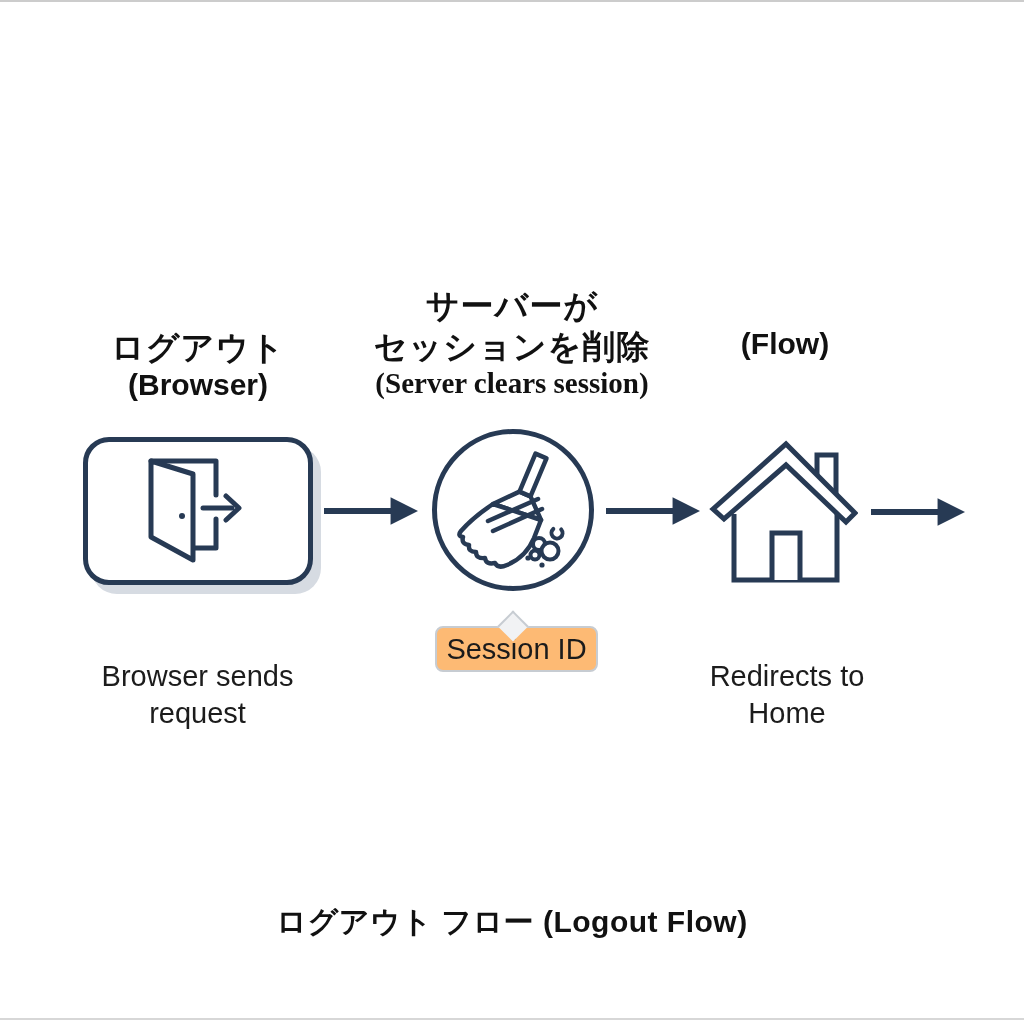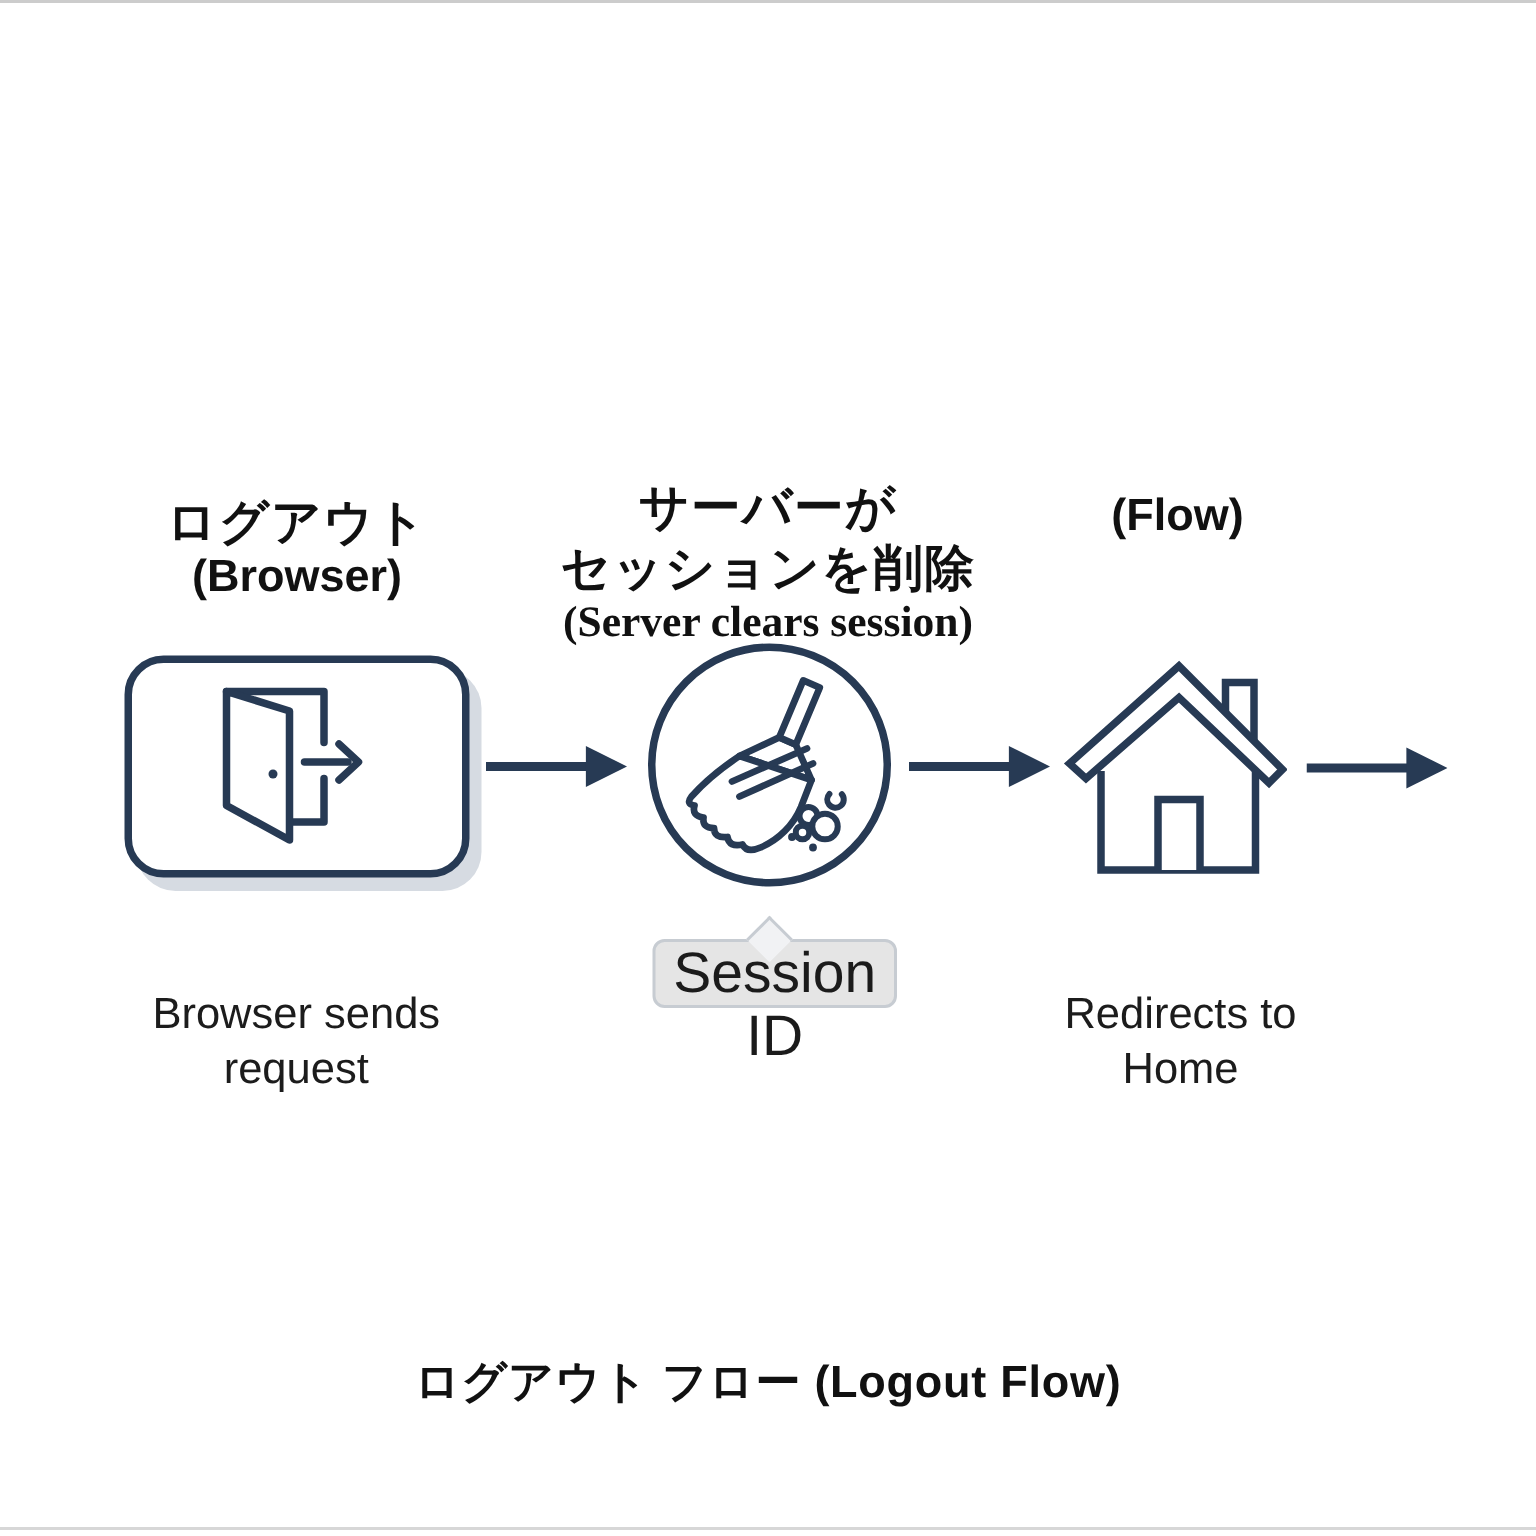--- a/index.html
+++ b/index.html
@@ -8,21 +8,21 @@
     font-family:"Liberation Sans","DejaVu Sans",sans-serif;color:#141414;
   }
   .edge-line{position:absolute;left:0;width:1024px;height:2px;background:#8d8d8d;}
   .edge-line.top{top:0;opacity:.45;}
   .edge-line.bottom{top:1018px;opacity:.35;}
 
   .heading{position:absolute;text-align:center;color:#111;font-weight:bold;}
   .heading .ja{display:block;font-size:33px;line-height:41px;letter-spacing:1px;}
   .heading .en{display:block;font-size:30px;line-height:33px;letter-spacing:0;}
   .heading-1{left:78px;top:327px;width:240px;}
-  .heading-2{left:342px;top:285px;width:340px;margin-top:32px;}
+  .heading-2{left:342px;top:285px;width:340px;}
   .heading-2 .en{font-size:29px;font-family:Liberation Serif, serif;}
   .heading-3{left:705px;top:327px;width:160px;}
 
   .logout-box{
     position:absolute;left:83px;top:437px;width:220px;height:138px;
     background:#fff;border:5px solid #273a54;border-radius:26px;
     box-shadow:8px 9px 0 0 #d6dbe2;
   }
   .door-svg{position:absolute;left:146px;top:456px;width:98px;height:108px;}
 
@@ -36,22 +36,22 @@
   .arrow-3{left:871px;top:497px;}
 
   .caption{
     position:absolute;text-align:center;font-size:29px;line-height:37px;color:#1c1c1c;margin-top:36px;
   }
   .caption-1{left:70px;top:622px;width:255px;}
   .caption-2{left:697px;top:622px;width:180px;}
 
   .tooltip-box{
     position:absolute;left:435px;top:626px;width:159px;height:42px;
-    background:#e5e5e5;border:2px solid #c7ccd2;border-radius:8px;
-    text-align:center;font-size:38px;line-height:42px;color:#1b1b1b;z-index:2;
+    background:#fdba74;border:2px solid #c7ccd2;border-radius:8px;
+    text-align:center;font-size:29px;line-height:42px;color:#1b1b1b;z-index:2;
   }
   .tooltip-pointer{
     position:absolute;left:502px;top:615px;width:20px;height:20px;
     background:#f1f2f4;border-top:2px solid #c7ccd2;border-left:2px solid #c7ccd2;
     transform:rotate(45deg);z-index:3;
   }
 
   .diagram-title{
     position:absolute;left:0;top:898px;width:1024px;text-align:center;
     font-size:30px;line-height:48px;font-weight:bold;color:#111;letter-spacing:.5px;

